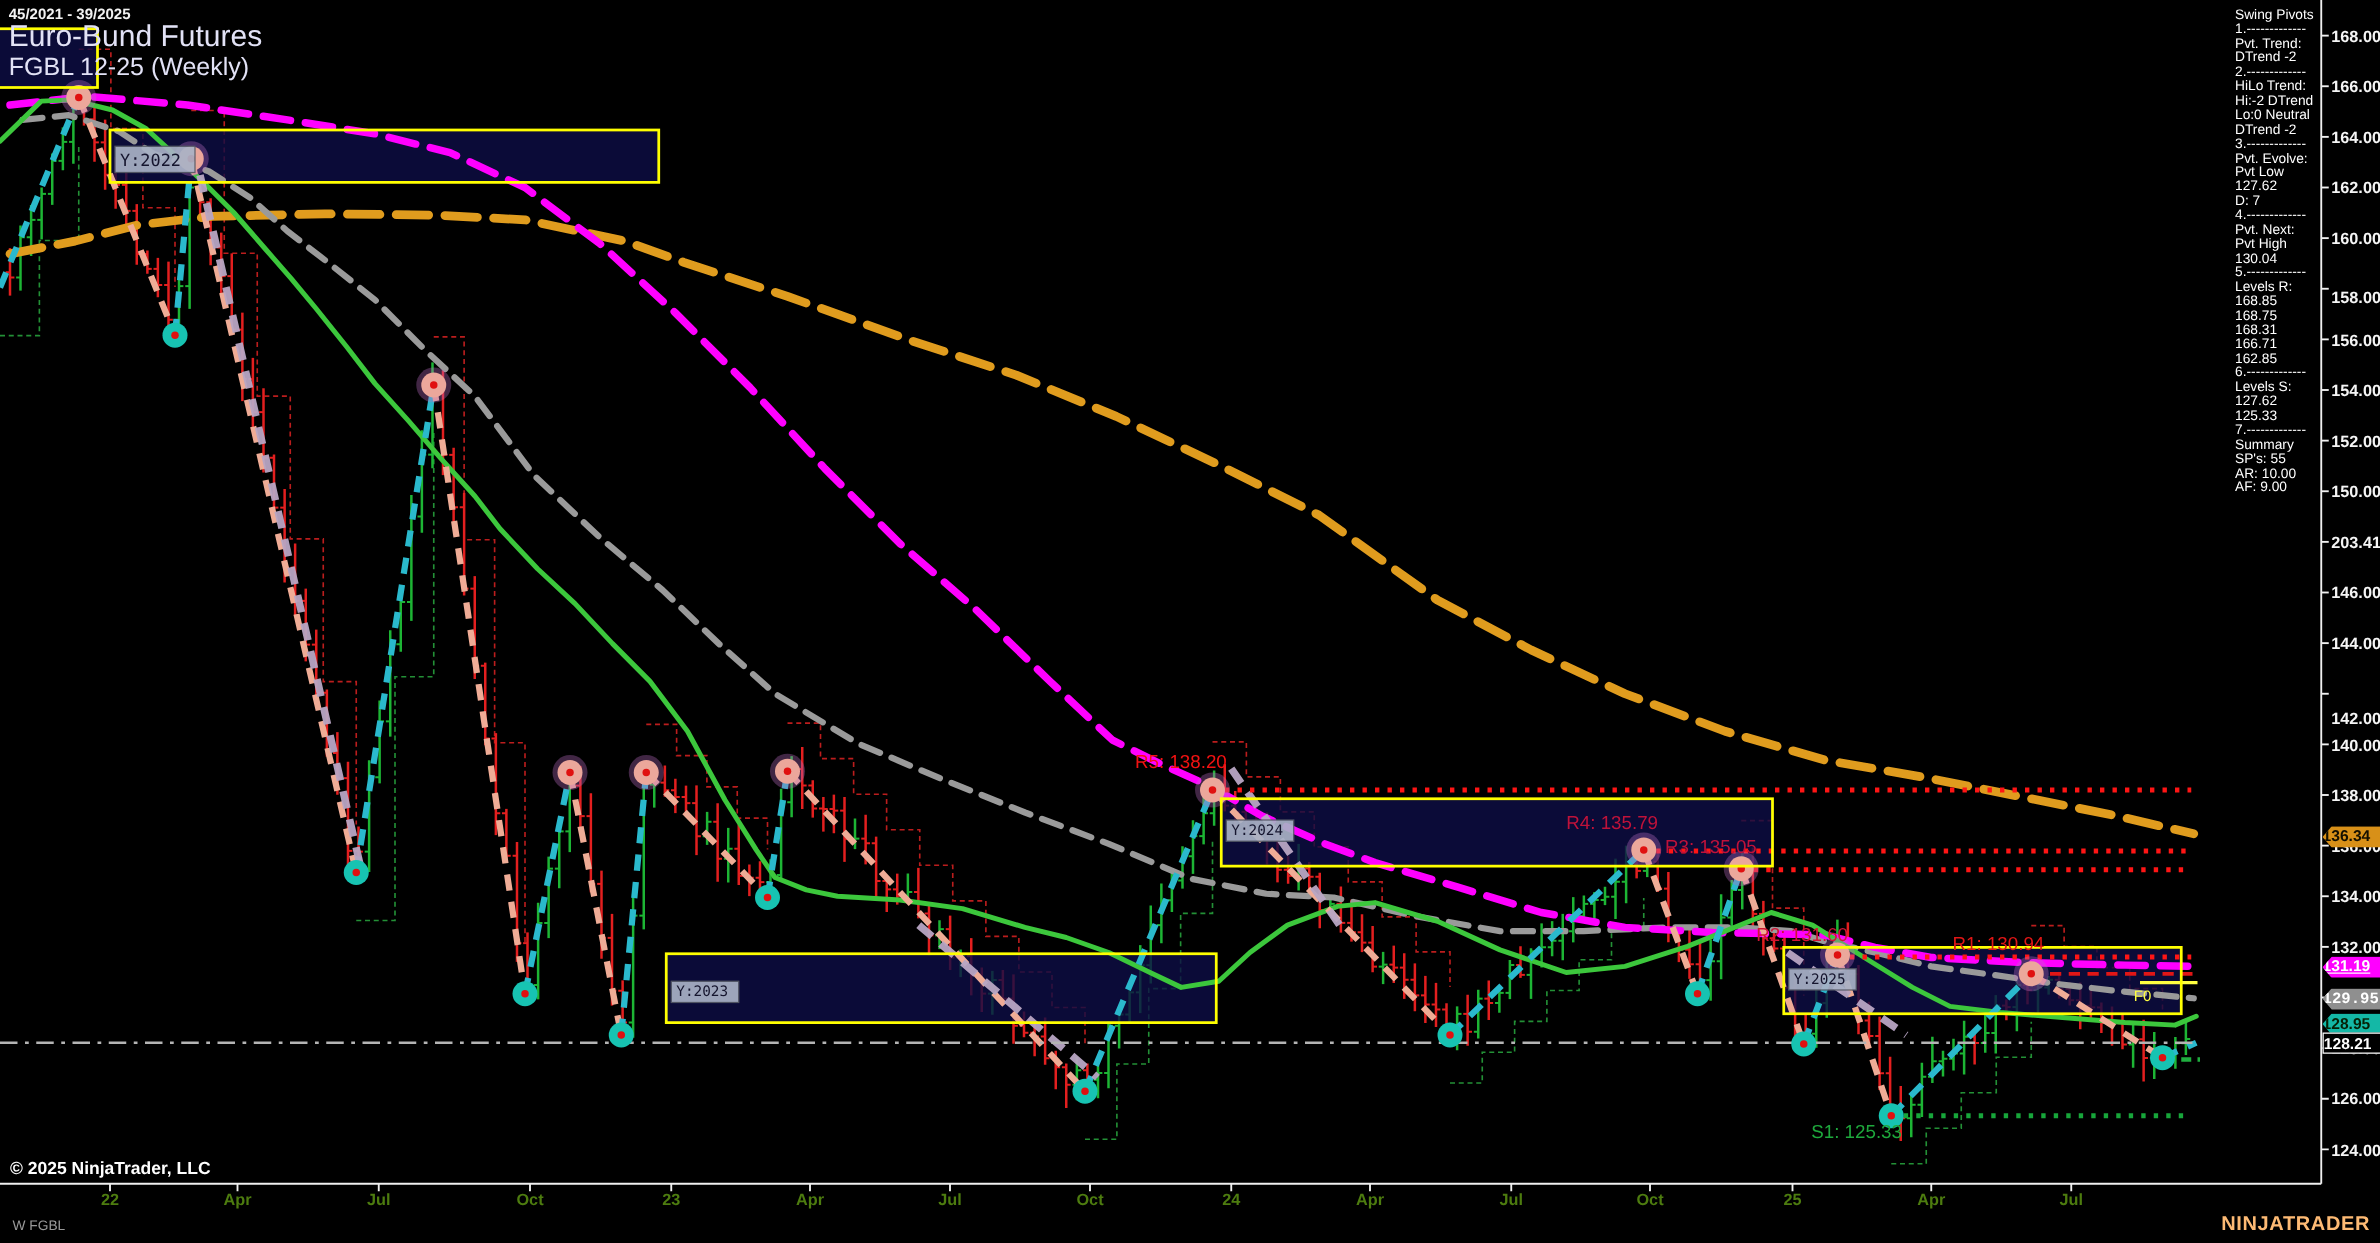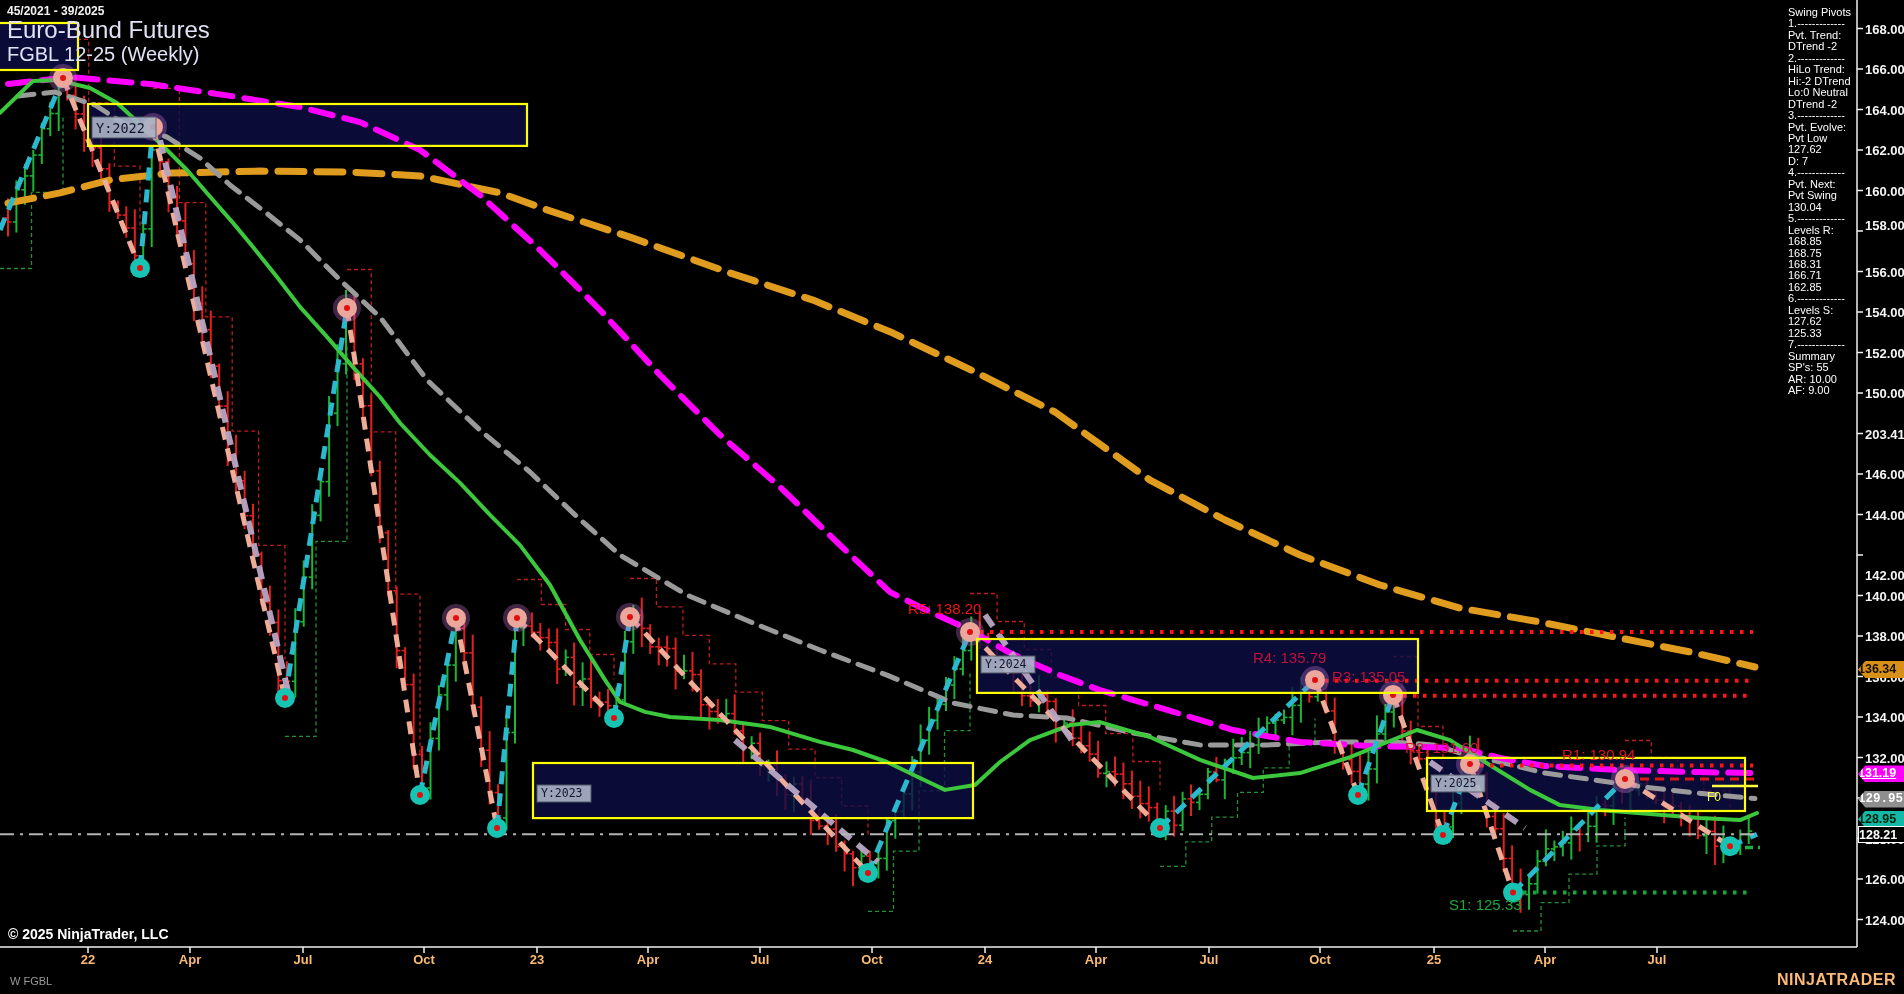--- a/index.html
+++ b/index.html
@@ -13,21 +13,21 @@
   #pivot-panel{position:absolute;left:1788px;top:7px;width:70px;color:#fff;
                font-size:11px;line-height:11.45px;z-index:20;white-space:nowrap;}
   .price-label{position:absolute;left:1865px;color:#f5f5f5;font-size:13px;font-weight:bold;
                transform:translateY(-50%);z-index:10;}
   .price-tag{position:absolute;left:1858px;width:46px;height:17px;z-index:15;
              font-size:12.5px;font-weight:bold;text-align:right;padding-right:16px;
              line-height:17px;box-sizing:border-box;
              clip-path:polygon(0 50%,16% 0,100% 0,100% 100%,16% 100%);}
   .price-tag.bordered{clip-path:none;border:1.5px solid #fff;width:47px;
              background:#000;}
-  .time-label{position:absolute;top:952px;transform:translateX(-50%);color:#fdba74;
+  .time-label{position:absolute;top:952px;transform:translateX(-50%);color:#4d7c0f;
               font-size:13px;font-weight:bold;z-index:10;}
   #copyright{position:absolute;left:8px;top:926px;color:#fff;font-size:14px;font-weight:bold;z-index:20;}
   #series-label{position:absolute;left:10px;top:975px;color:#9a9a9a;font-size:11px;z-index:20;}
   #brand{position:absolute;right:8px;top:971px;color:#fdba74;font-size:16px;font-weight:bold;
          letter-spacing:.5px;z-index:20;}
 </style>
 </head>
 <body>
 
 <div id="stage">
@@ -864,21 +864,21 @@
       <div>Hi:-2 DTrend</div>
       <div>Lo:0 Neutral</div>
       <div>DTrend -2</div>
       <div>3.-------------</div>
       <div>Pvt. Evolve:</div>
       <div>Pvt Low</div>
       <div>127.62</div>
       <div>D: 7</div>
       <div>4.-------------</div>
       <div>Pvt. Next:</div>
-      <div>Pvt Swing</div>
+      <div>Pvt High</div>
       <div>130.04</div>
       <div>5.-------------</div>
       <div>Levels R:</div>
       <div>168.85</div>
       <div>168.75</div>
       <div>168.31</div>
       <div>166.71</div>
       <div>162.85</div>
       <div>6.-------------</div>
       <div>Levels S:</div>
@@ -890,21 +890,21 @@
       <div>AR: 10.00</div>
       <div>AF: 9.00</div>
     </div>
 
   <div id="price-axis">
       <div class="price-label" style="top: 28.5px;">168.00</div>
       <div class="price-label" style="top: 69px;">166.00</div>
       <div class="price-label" style="top: 109.5px;">164.00</div>
       <div class="price-label" style="top: 150px;">162.00</div>
       <div class="price-label" style="top: 190.5px;">160.00</div>
-      <div class="price-label" style="top: 225px;">158.00</div>
+      <div class="price-label" style="top: 238px;">158.00</div>
       <div class="price-label" style="top: 271.5px;">156.00</div>
       <div class="price-label" style="top: 312px;">154.00</div>
       <div class="price-label" style="top: 352.5px;">152.00</div>
       <div class="price-label" style="top: 393px;">150.00</div>
       <div class="price-label" style="top: 433.5px;">203.41</div>
       <div class="price-label" style="top: 474px;">146.00</div>
       <div class="price-label" style="top: 514.5px;">144.00</div>
       <div class="price-label" style="top: 555px; margin-top: 20px;">142.00</div>
       <div class="price-label" style="top: 595.5px;">140.00</div>
       <div class="price-label" style="top: 636px;">138.00</div>

